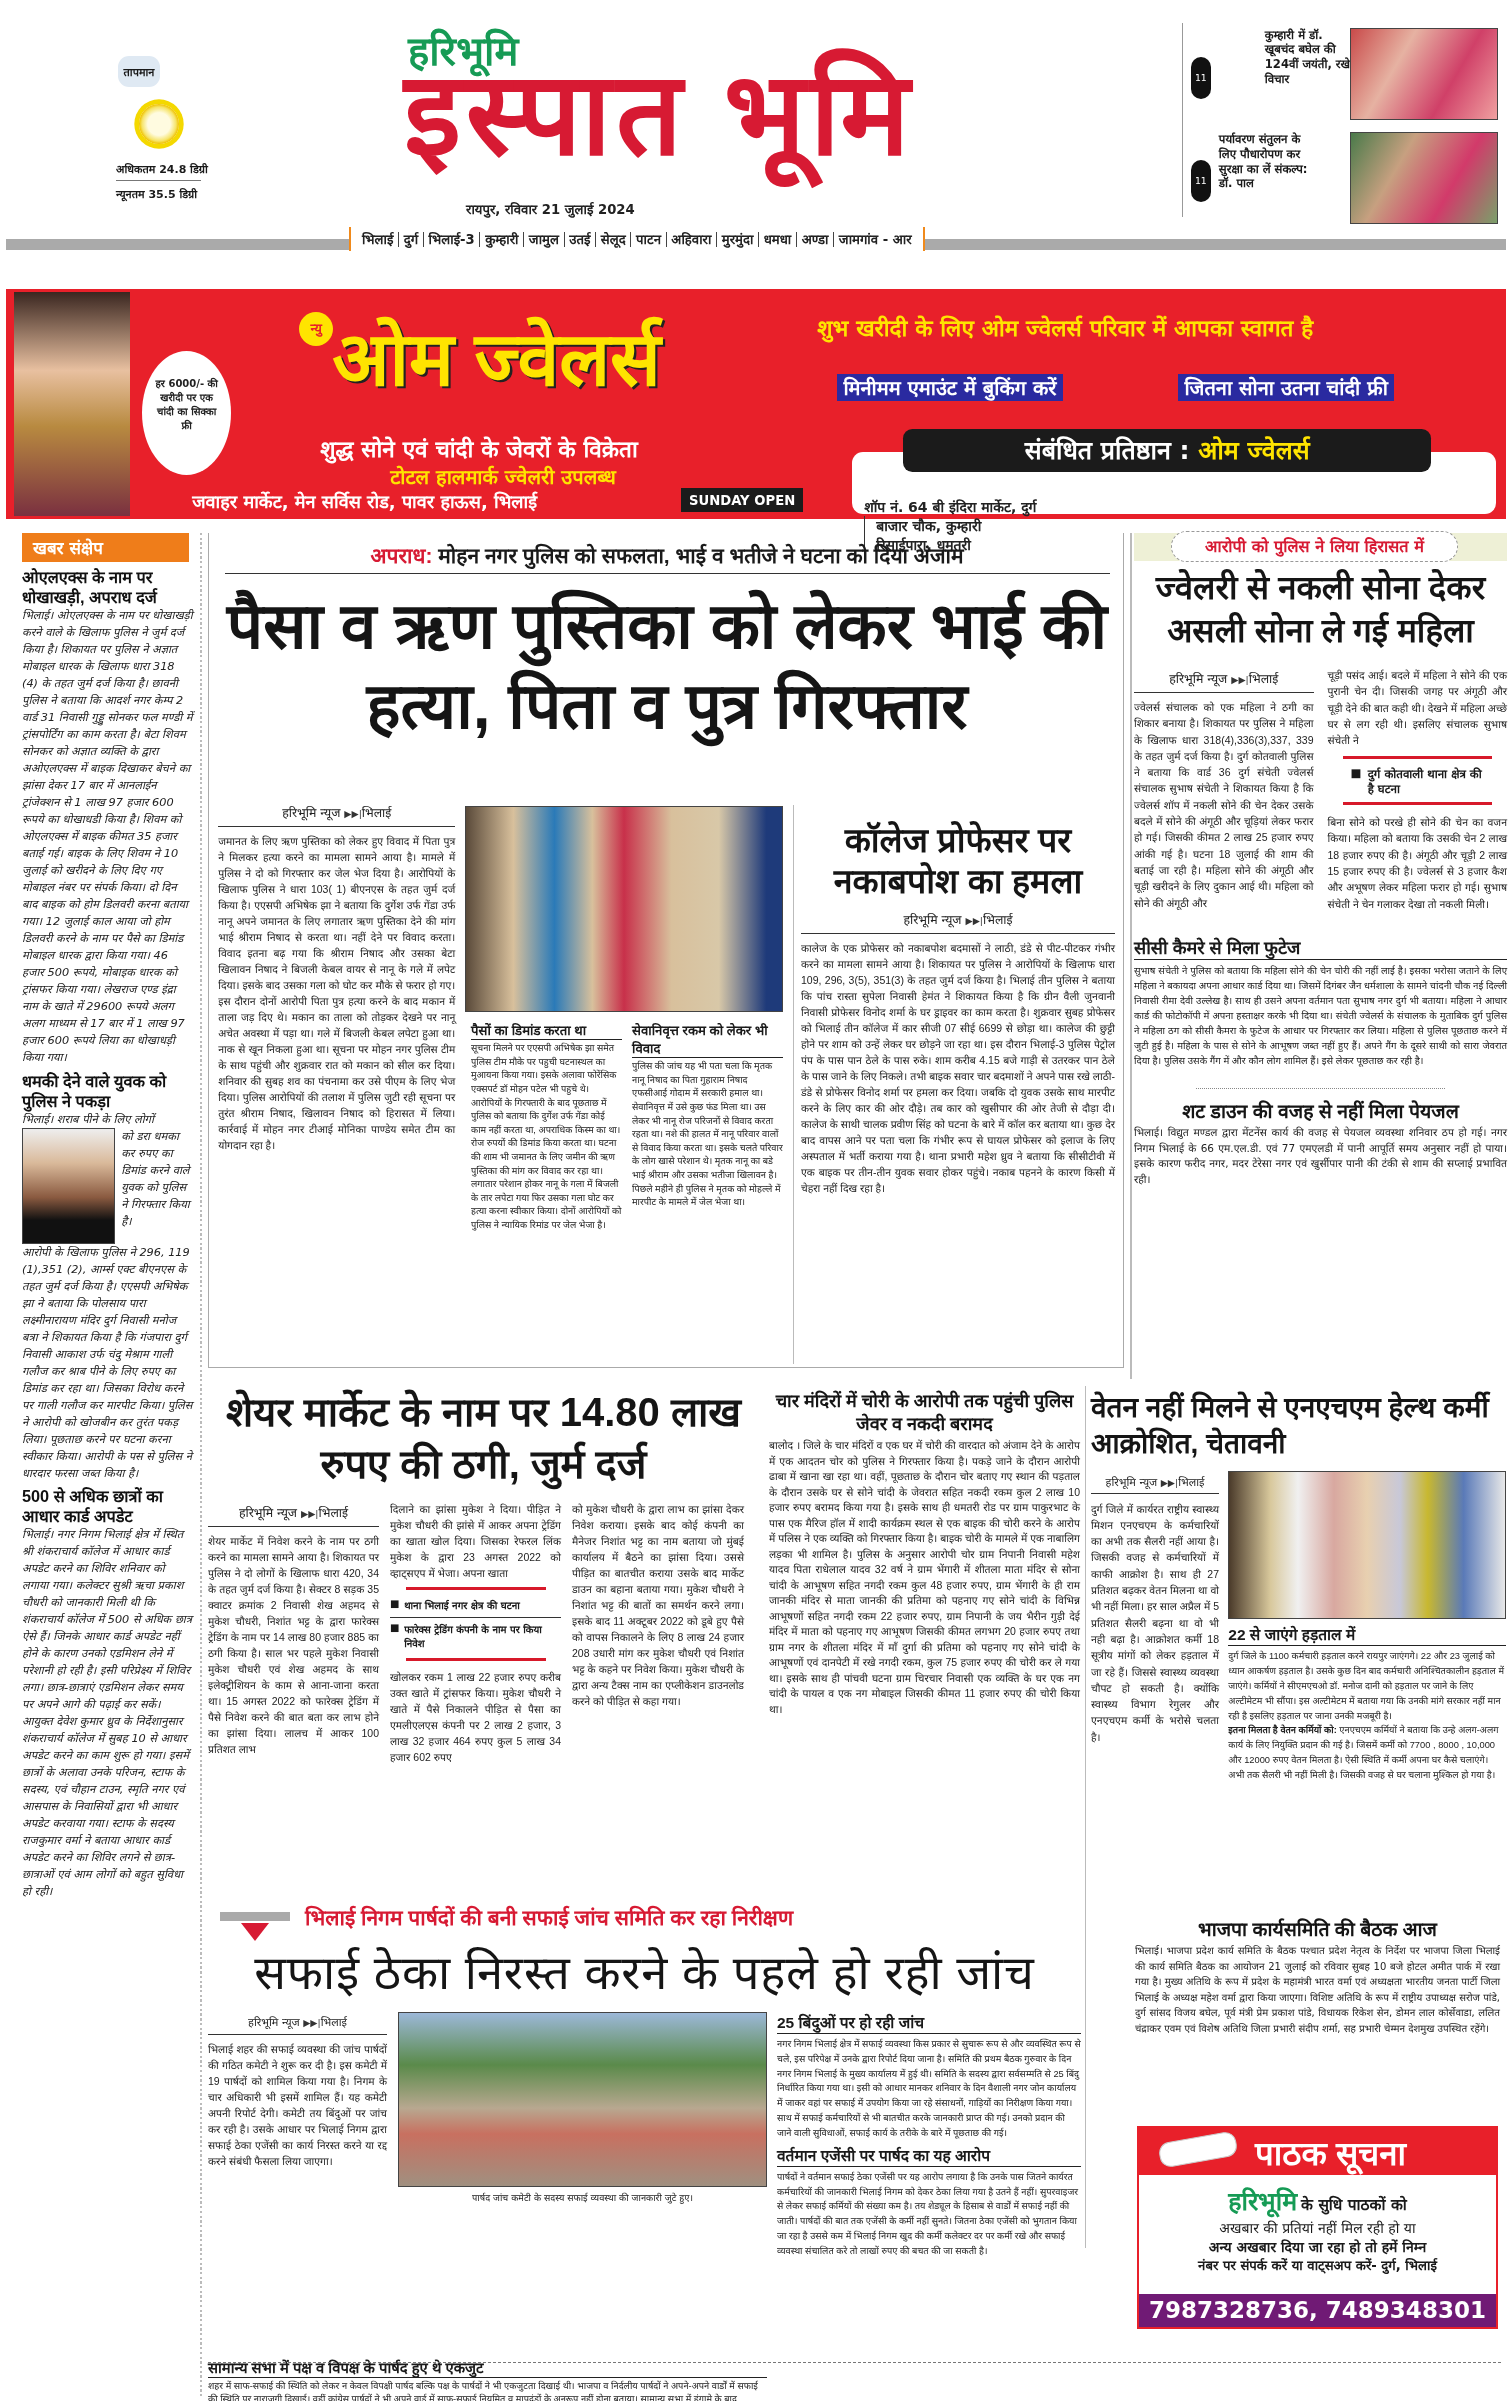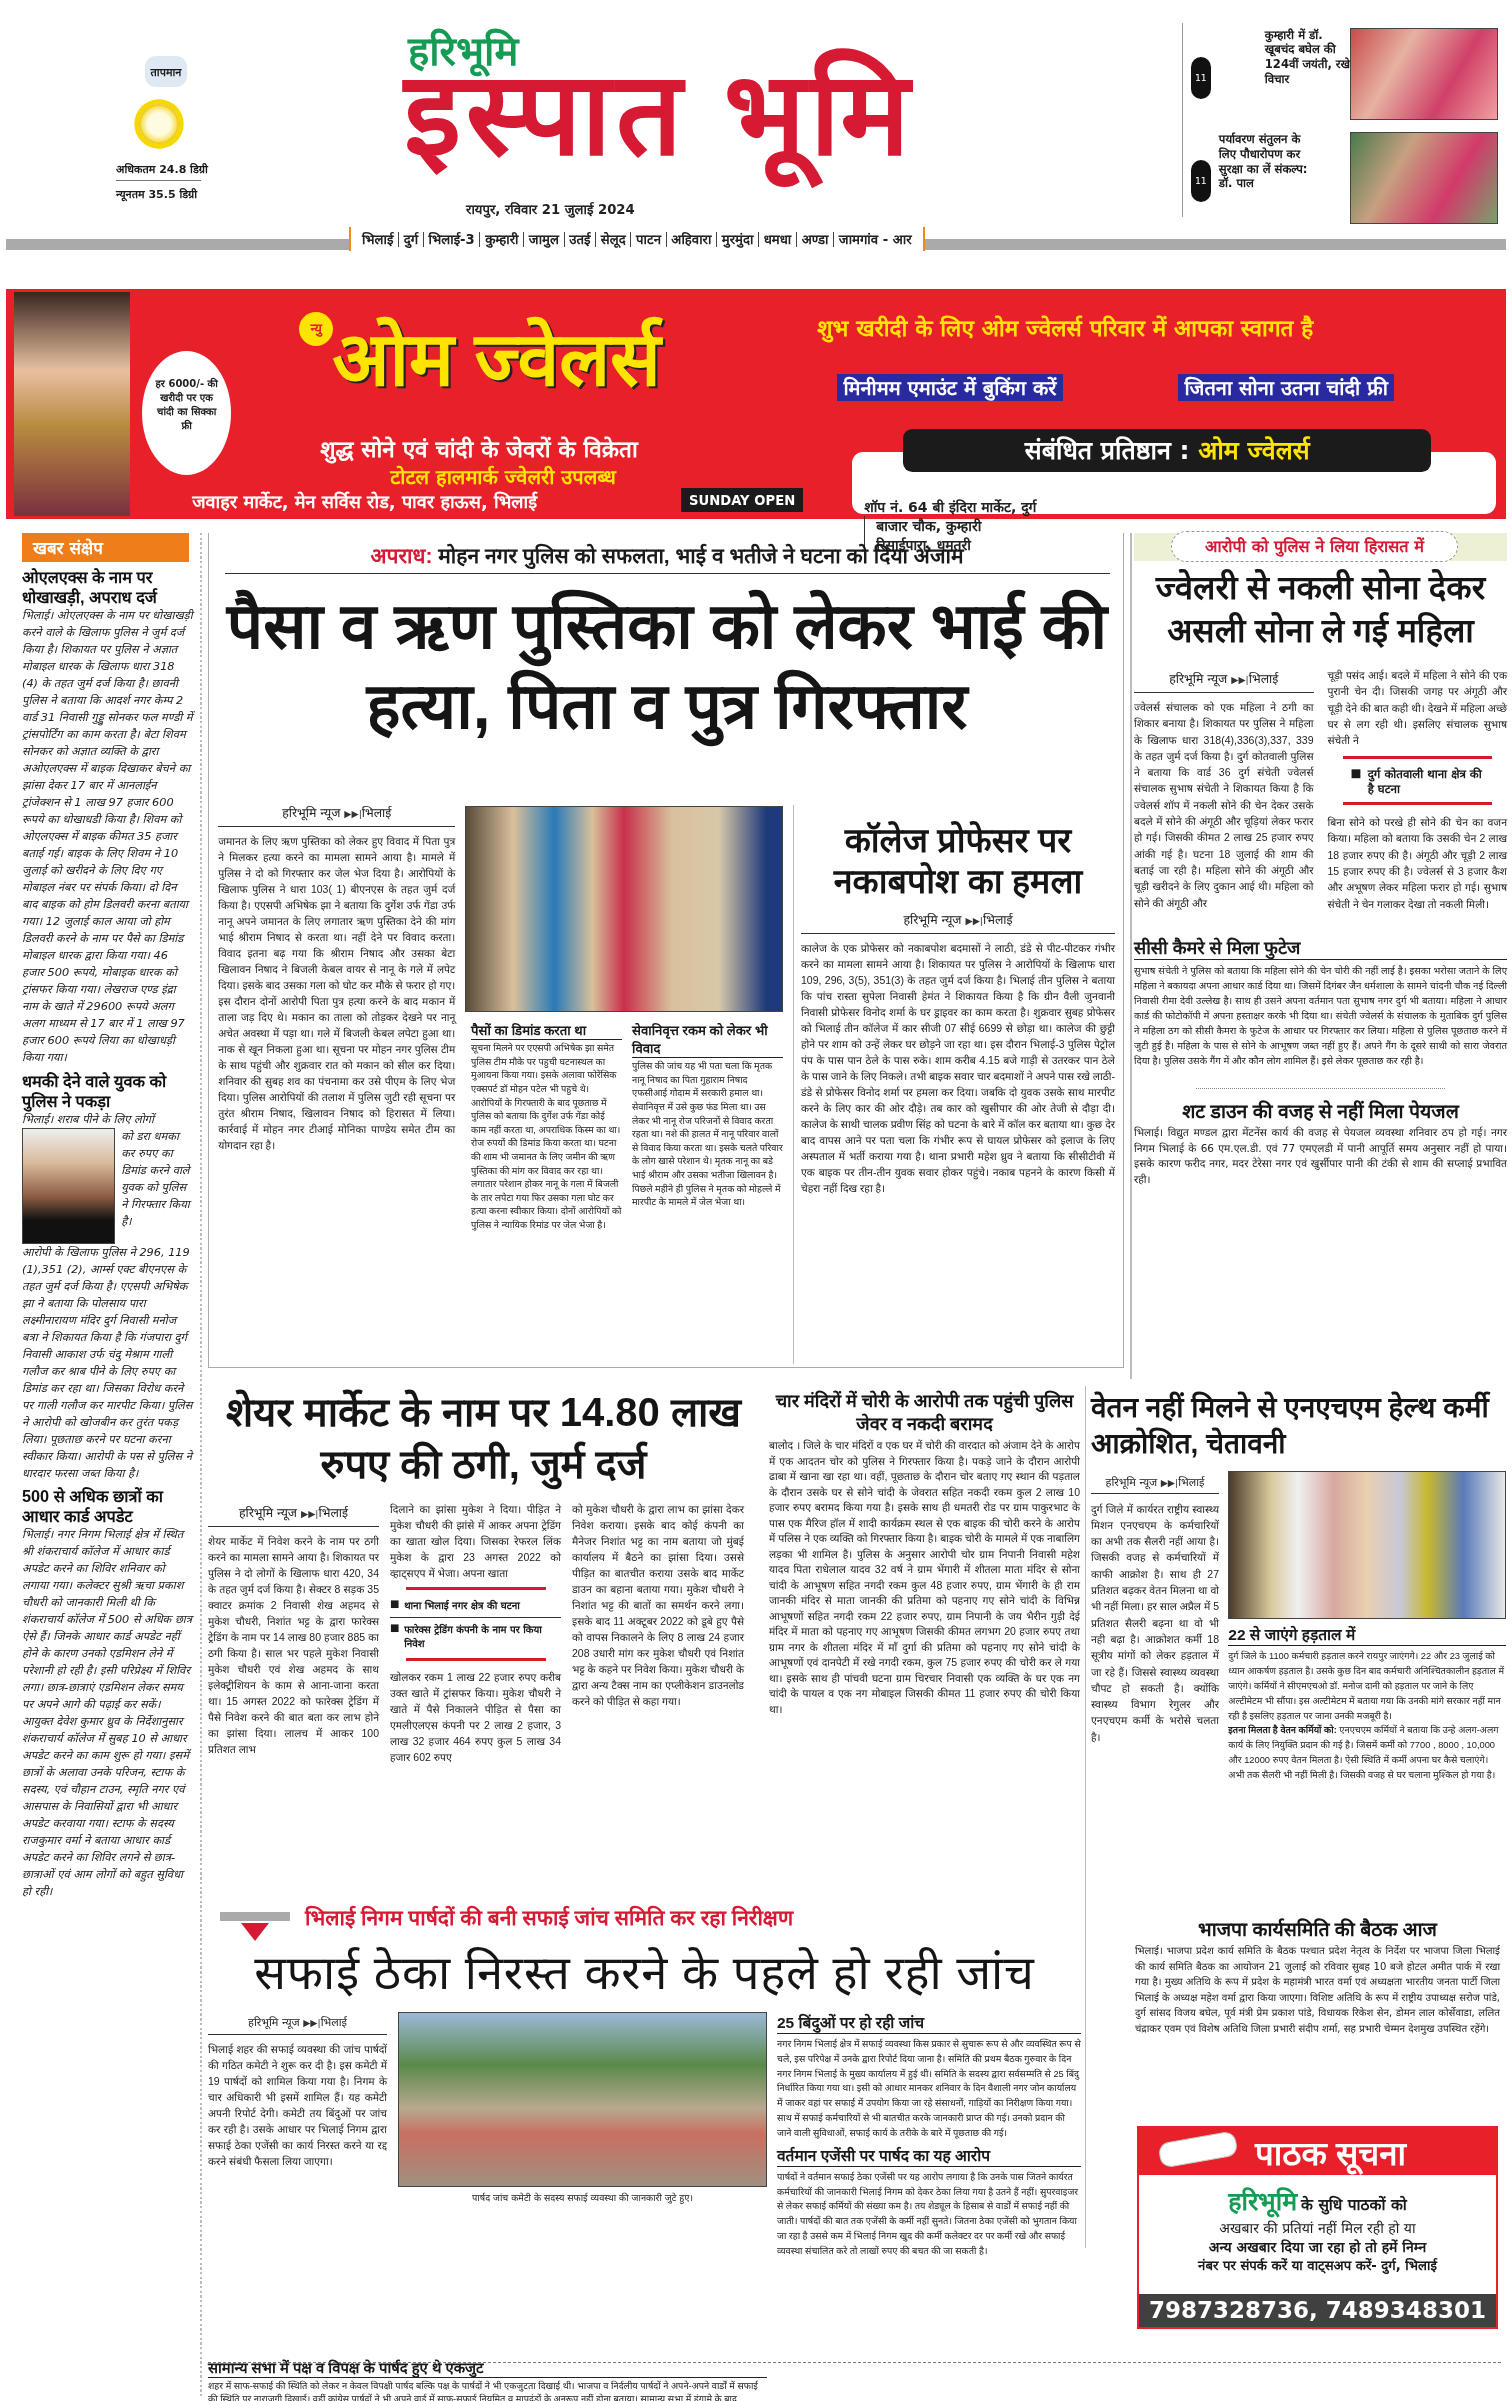--- a/index.html
+++ b/index.html
@@ -29,21 +29,21 @@
   .brief-head { font-weight:bold; font-size:16.3px; line-height:20px; color:#111; font-family:"Liberation Sans", sans-serif; }
   .brief-body { font-size:11.3px; line-height:17px; color:#222;font-style:italic; }
   .red-bar { height:3.1px; background:#d7192a; }
   .notice { border: 2.3px solid #e8202a; background:#fff; }
   .dashed-sep { border-top: 1.6px dashed #777; }
 </style>
 </head>
 <body>
 
 <div class="abs" style="left:116px; top:56px; width:85px;">
-  <div class="temp-pill" style="width:42px; margin:0 0 0 29px; padding:7.8px 3.1px; font-size:11px;">तापमान</div>
+  <div class="temp-pill" style="width:42px; margin:0 0 0 2px; padding:7.8px 3.1px; font-size:11px;">तापमान</div>
   <div class="sun" style="margin:17px 0 0 23px; width:40px; height:40px;"></div>
   <div style="margin-top:17px; font-size:11px; font-weight:bold; white-space:nowrap;">अधिकतम 24.8 डिग्री</div>
   <div style="border-top:1.6px solid #777; margin:4.7px 0;"></div>
   <div style="font-size:11px; font-weight:bold; white-space:nowrap;">न्यूनतम 35.5 डिग्री</div>
 </div>
 
 <div class="abs" style="left:408px; top:22px; font-size:40px; font-weight:bold; color:#169b55; font-family:'Liberation Sans',sans-serif;">हरिभूमि</div>
 <div class="abs" style="left:404px; top:51px; font-size:116px; font-weight:bold; color:#d71a33; font-family:'Liberation Sans',sans-serif; letter-spacing:4.7px; line-height:1.1;">इस्पात भूमि</div>
 <div class="abs" style="left:466px; top:200px; font-size:13.2px; font-weight:bold; color:#222;">रायपुर, रविवार  21 जुलाई 2024</div>
 
@@ -225,21 +225,21 @@
   <div style="background:#e8202a; height:47px; position:relative;">
     <div style="position:absolute; left:20px; top:9.3px; width:78px; height:25px; background:#fff; border-radius:11px; transform:rotate(-10deg); border:0.8px solid #ccc;"></div>
     <div style="position:absolute; left:116px; top:1.6px; color:#fff; font-weight:bold; font-size:33px; font-family:'Liberation Sans',sans-serif;">पाठक सूचना</div>
   </div>
   <div style="text-align:center; padding:7.8px 7.8px 0;">
     <div><span style="color:#169b55; font-weight:bold; font-size:25px;">हरिभूमि</span> <span style="font-weight:bold; font-size:15.5px;">के सुधि पाठकों को</span></div>
     <div style="font-weight:normal; font-size:14px; margin-top:1.6px;">अखबार की प्रतियां नहीं मिल रही हो या</div>
     <div style="font-weight:bold; font-size:14px;">अन्य अखबार दिया जा रहा हो तो हमें निम्न</div>
     <div style="font-weight:bold; font-size:13.2px;">नंबर पर संपर्क करें या वाट्सअप करें- दुर्ग, भिलाई</div>
   </div>
-  <div style="position:absolute; left:0; bottom:0; width:100%; height:33px; background:#404040; color:#fff; font-weight:bold; font-size:23px; text-align:center; line-height:33px;">7987328736, 7489348301</div>
+  <div style="position:absolute; left:0; bottom:0; width:100%; height:33px; background:#701a75; color:#fff; font-weight:bold; font-size:23px; text-align:center; line-height:33px;">7987328736, 7489348301</div>
 </div>
 
 <div class="abs" style="left:208px; top:1898px; width:873px;">
   <div style="position:relative; height:40px;">
     <div style="position:absolute; left:11.6px; top:14px; width:70px; height:9.3px; background:#aaa;"></div>
     <div style="position:absolute; left:33px; top:25px; width:0; height:0; border-left:14px solid transparent; border-right:14px solid transparent; border-top:18.6px solid #d71a33;"></div>
     <div style="position:absolute; left:97px; top:4.7px; color:#d71a33; font-weight:bold; font-size:21px; font-family:'Liberation Sans',sans-serif;">भिलाई निगम पार्षदों की बनी सफाई जांच समिति कर रहा निरीक्षण</div>
   </div>
   <div class="headline" style="font-size:47px; margin-top:7.8px; text-align:center; font-weight:normal; letter-spacing:0.8px;">सफाई ठेका निरस्त करने के पहले हो रही जांच</div>
   <div style="position:relative; height:404px; margin-top:11px;">

